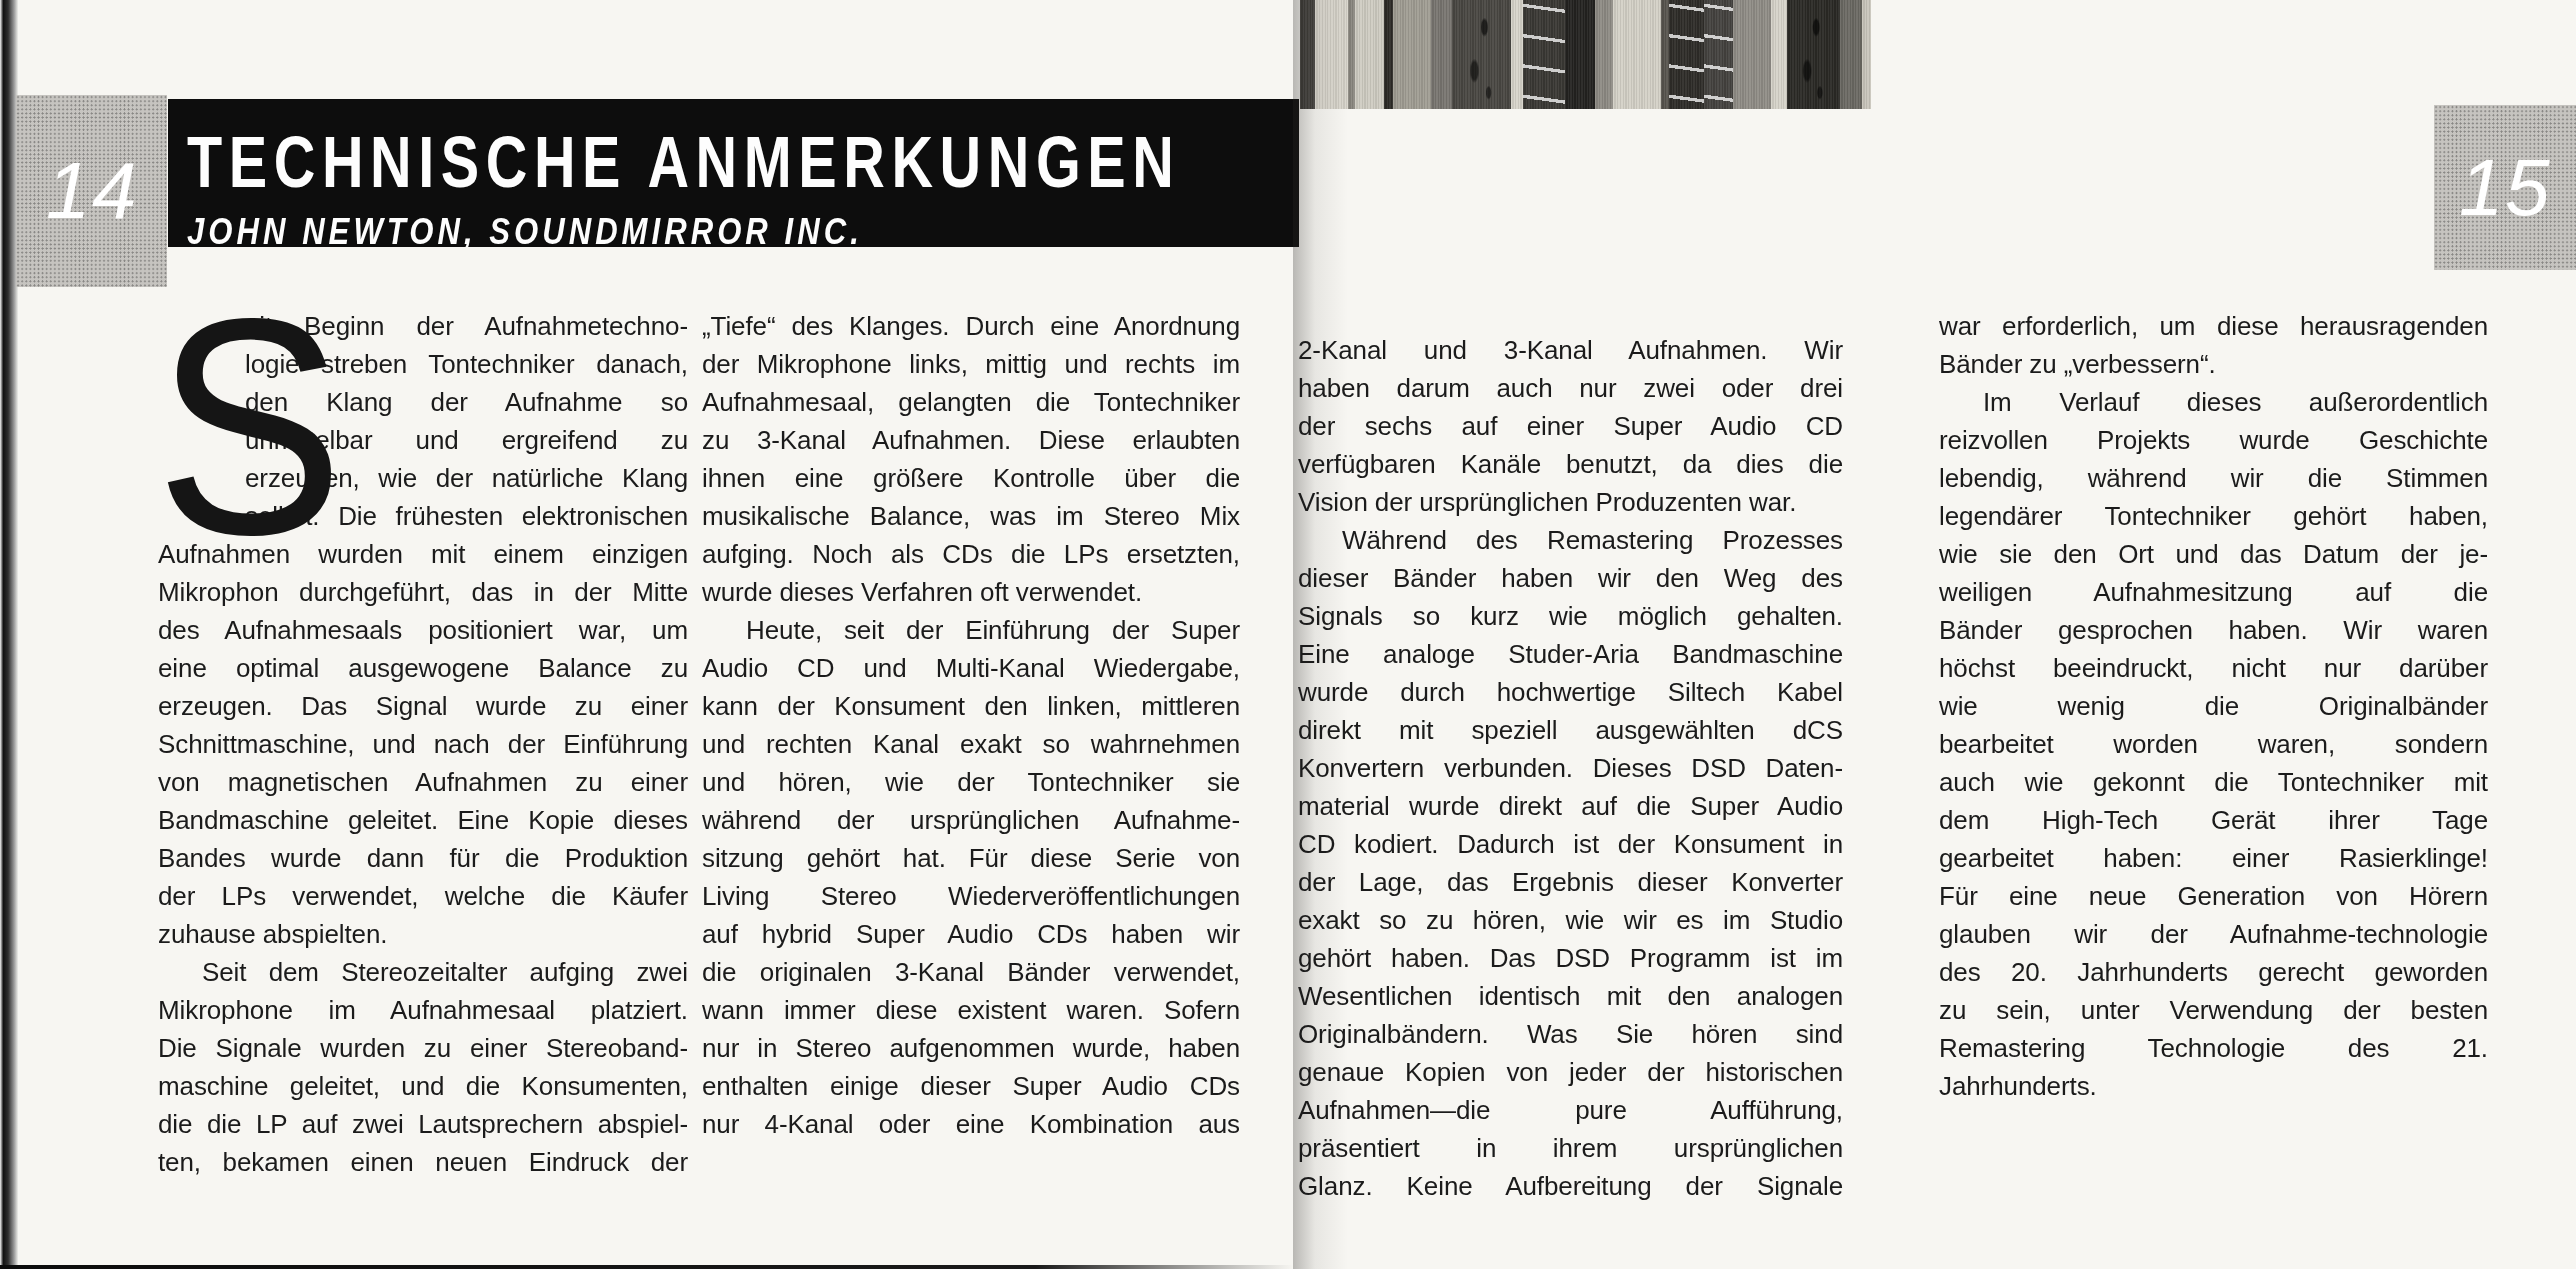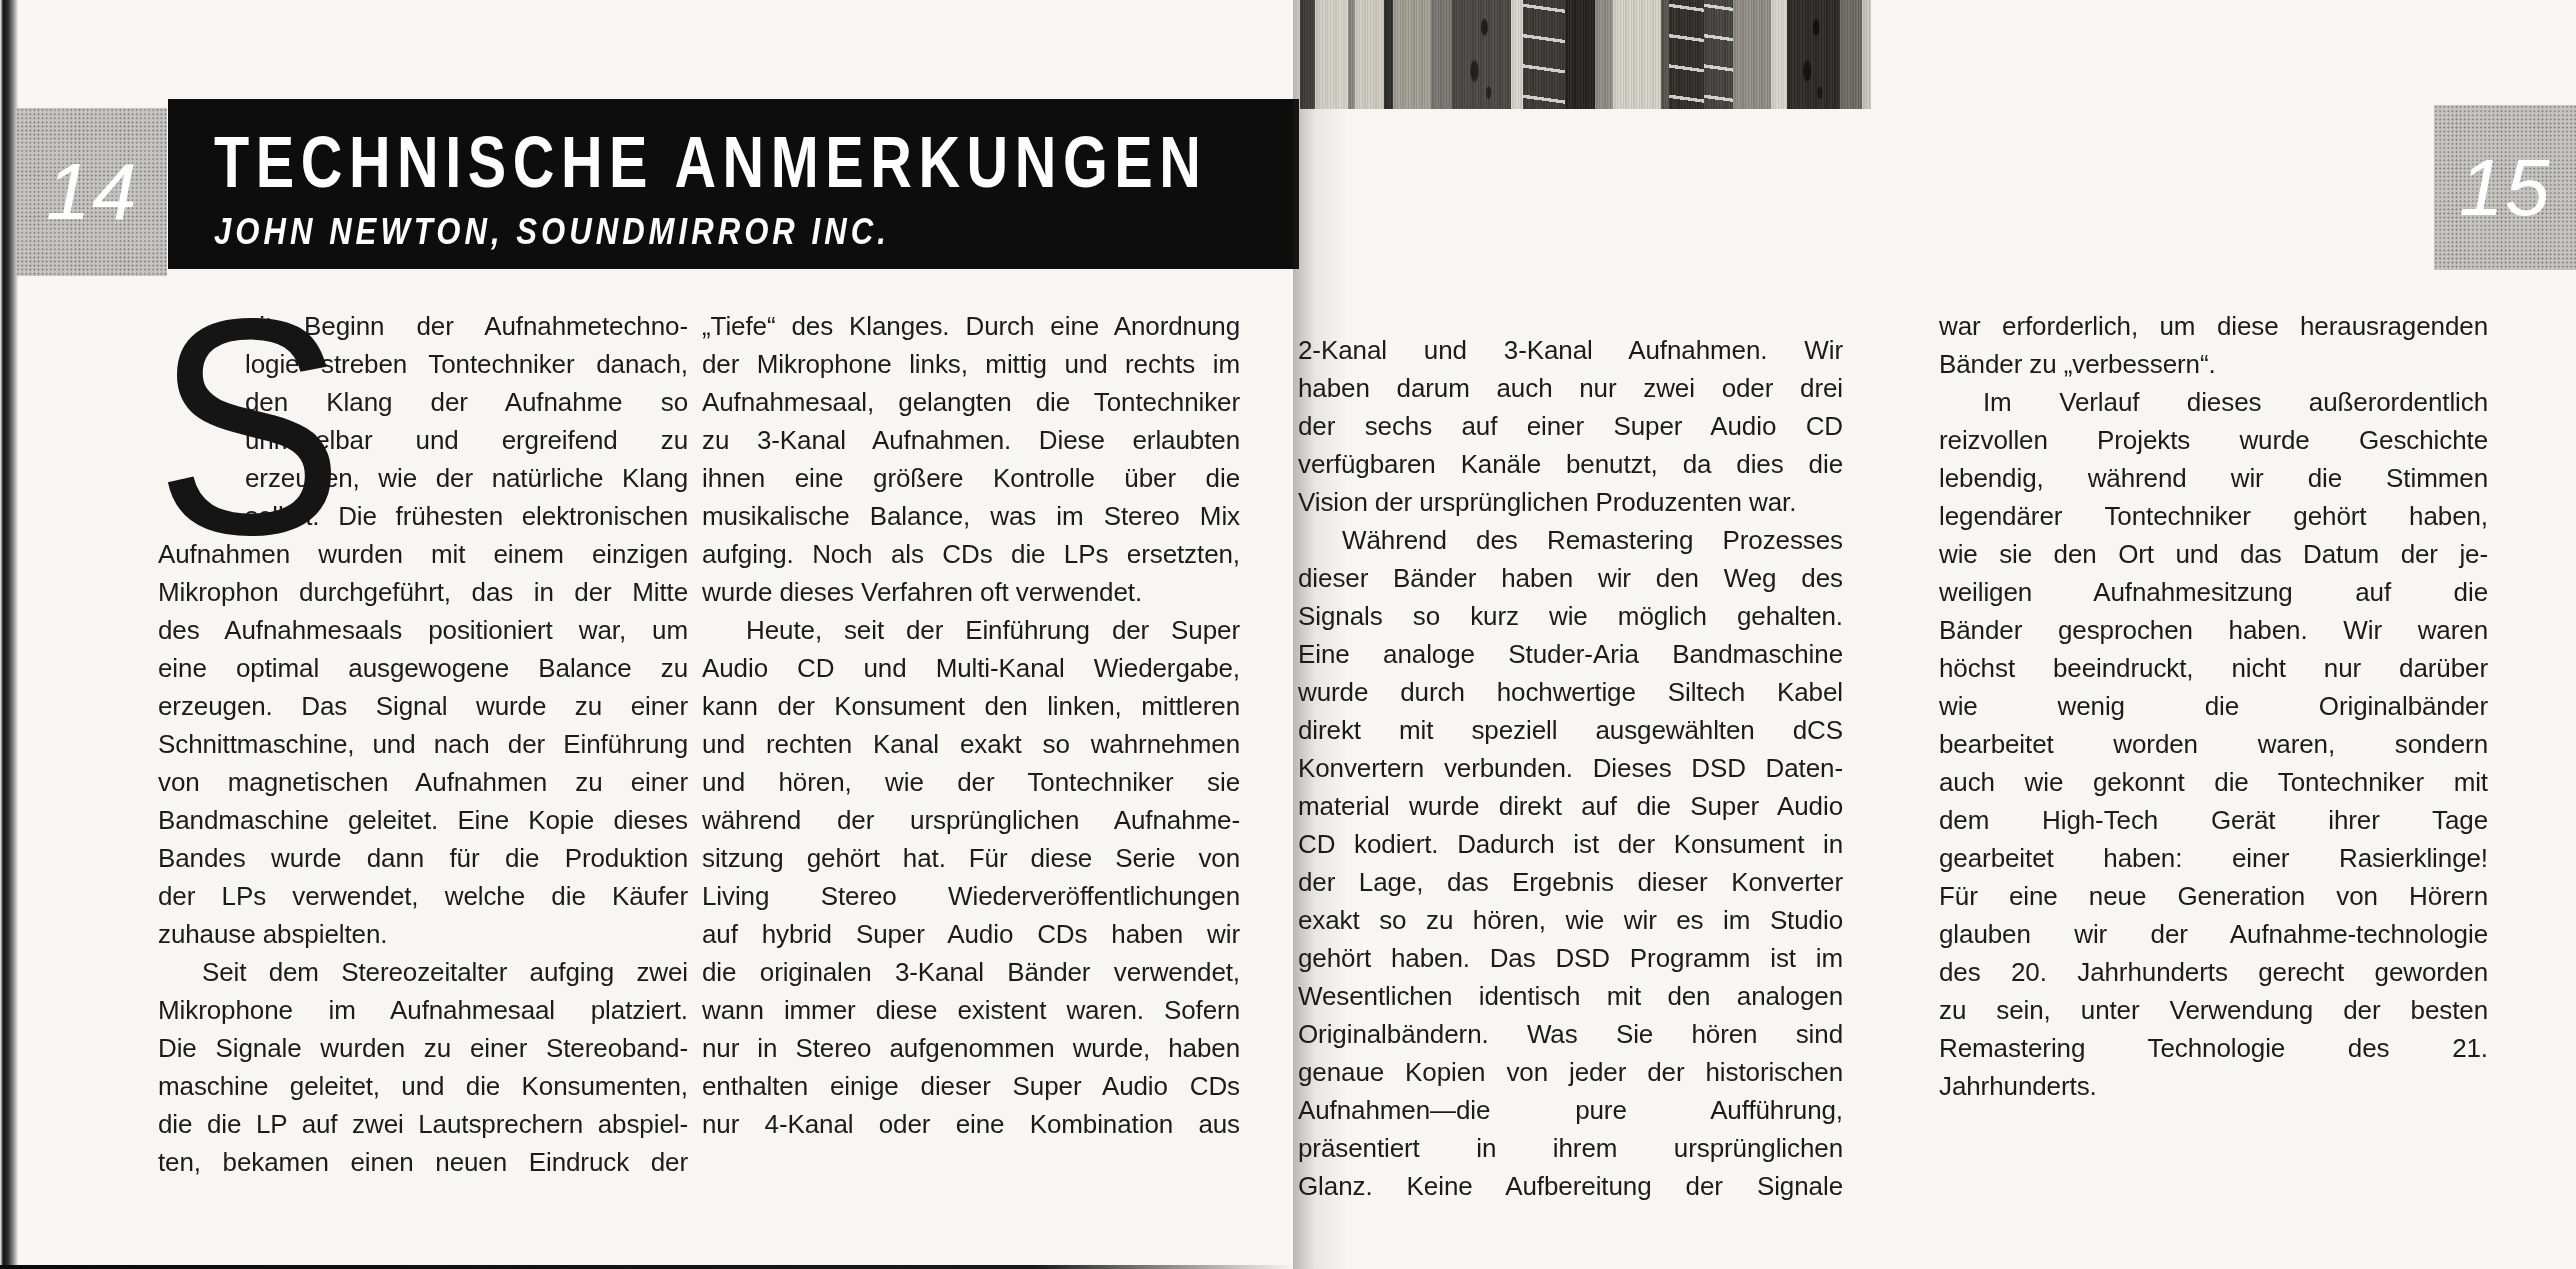--- a/index.html
+++ b/index.html
@@ -25,31 +25,31 @@
     background:linear-gradient(to right,rgba(40,38,35,.30),rgba(90,88,85,.10) 40%,rgba(0,0,0,0) 100%);
   }
   
   .badge{
     position:absolute;
     background-color:#c6c4c0;
     background-image:radial-gradient(rgba(35,35,35,.38) 0.9px, rgba(0,0,0,0) 1px);
     background-size:4.1px 4.1px;
     display:flex;align-items:center;justify-content:center;
   }
-  .badge-left{left:16.4px;top:95px;width:151px;height:168px;margin-top:13px;}
+  .badge-left{left:16.4px;top:95px;width:151px;height:192px;}
   .badge-right{left:2434px;top:105px;width:142px;height:165px;text-align:right;}
   .pagenum{
     font-style:italic;font-weight:400;font-size:80px;color:#ffffff;
     letter-spacing:1.4px;line-height:1;
   }
   
   .header-bar{
-    position:absolute;left:168px;top:99px;width:1131px;height:170px;
+    position:absolute;left:168px;top:99px;width:1131px;height:148px;
     background:#0d0d0d;
-    padding:27px 0 0 46px;box-sizing:border-box;
+    padding:27px 0 0 19px;box-sizing:border-box;
     overflow:hidden;
   }
   .header-title{
     color:#fdfdfd;font-weight:700;font-size:72px;line-height:1.0;
     letter-spacing:8.2px;white-space:nowrap;
     transform:scaleX(.80);transform-origin:left center;
   }
   .header-byline{
     color:#fdfdfd;font-weight:700;font-style:italic;font-size:37px;line-height:1.0;
     letter-spacing:4.8px;margin-top:15px;white-space:nowrap;

